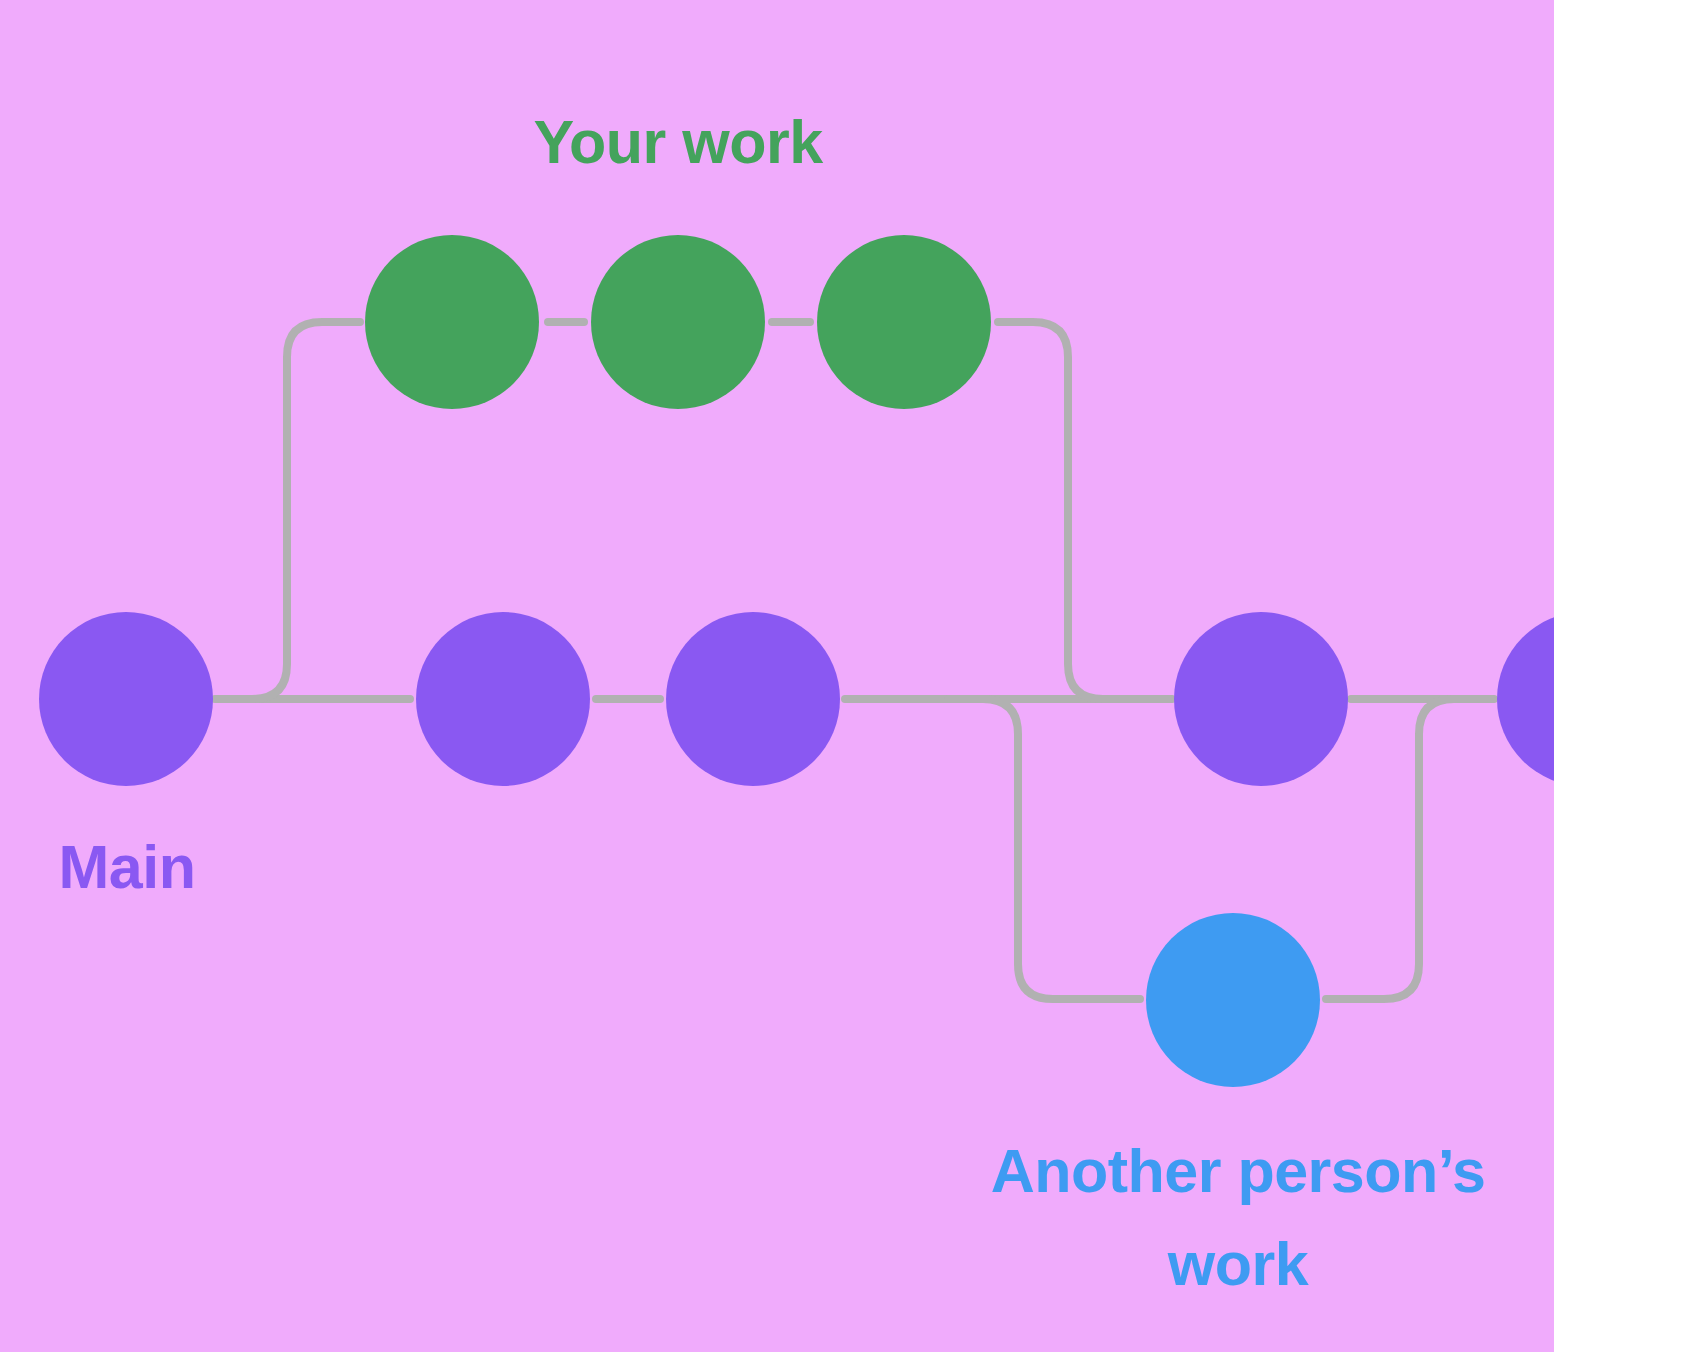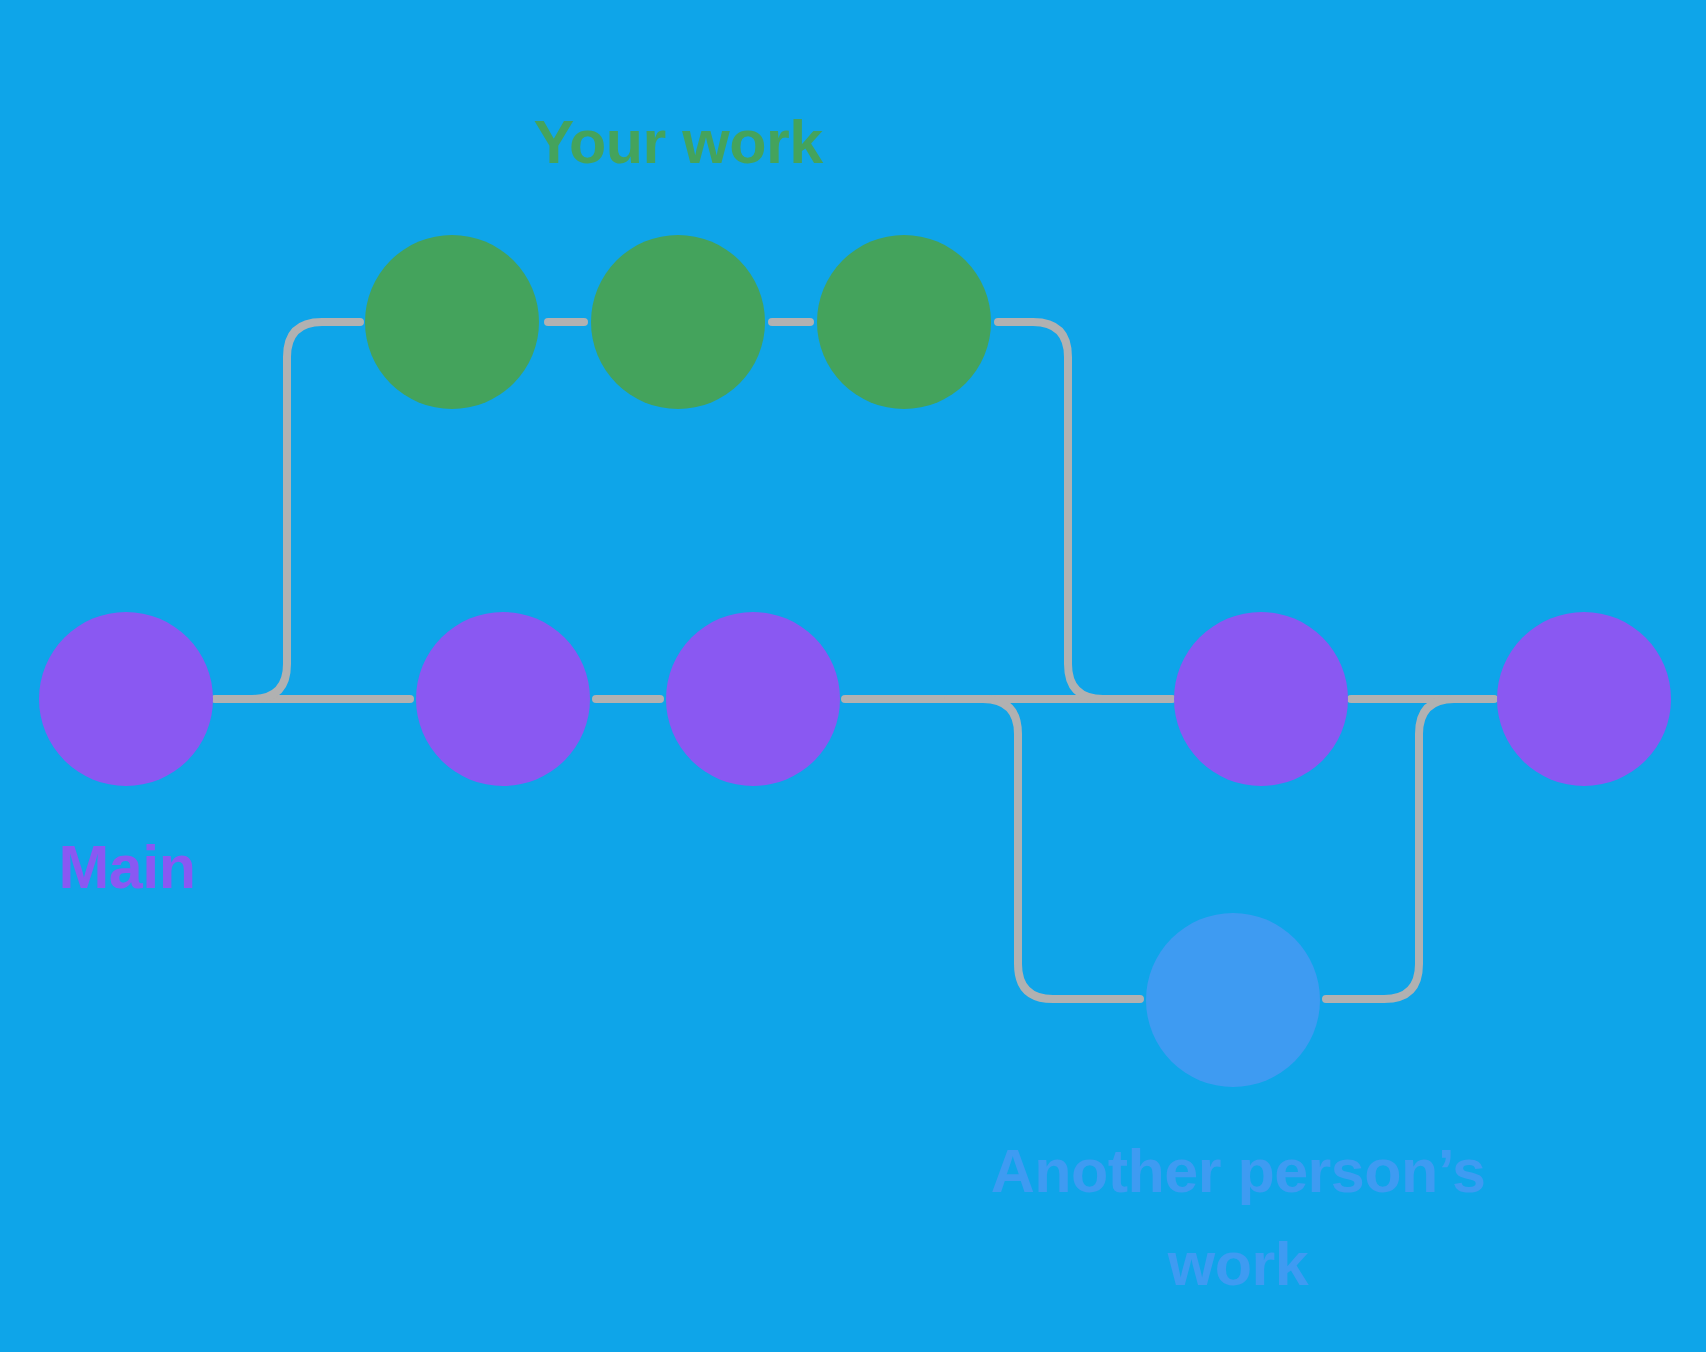--- a/index.html
+++ b/index.html
@@ -2,23 +2,23 @@
 <html><head>
 <meta charset="utf-8">
 <style>
   html, body {
     margin: 0;
     padding: 0;
     background: #ffffff;
   }
   .page {
     position: relative;
-    width: 1706px;
+    width: 1554px;
     height: 1352px;
-    background: #0ea5e9;
+    background: #f0abfc;
     overflow: hidden;
   }
   svg.diagram {
     display: block;
     width: 1706px;
     height: 1352px;
   }
   .track {
     fill: none;
     stroke-width: 8;

